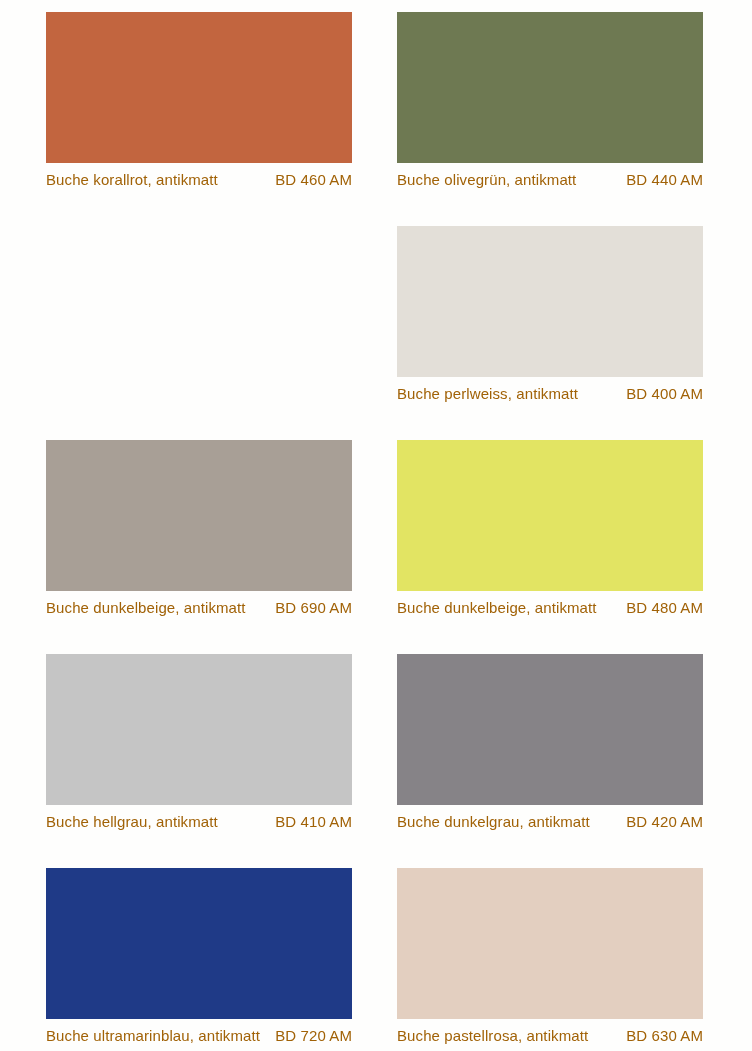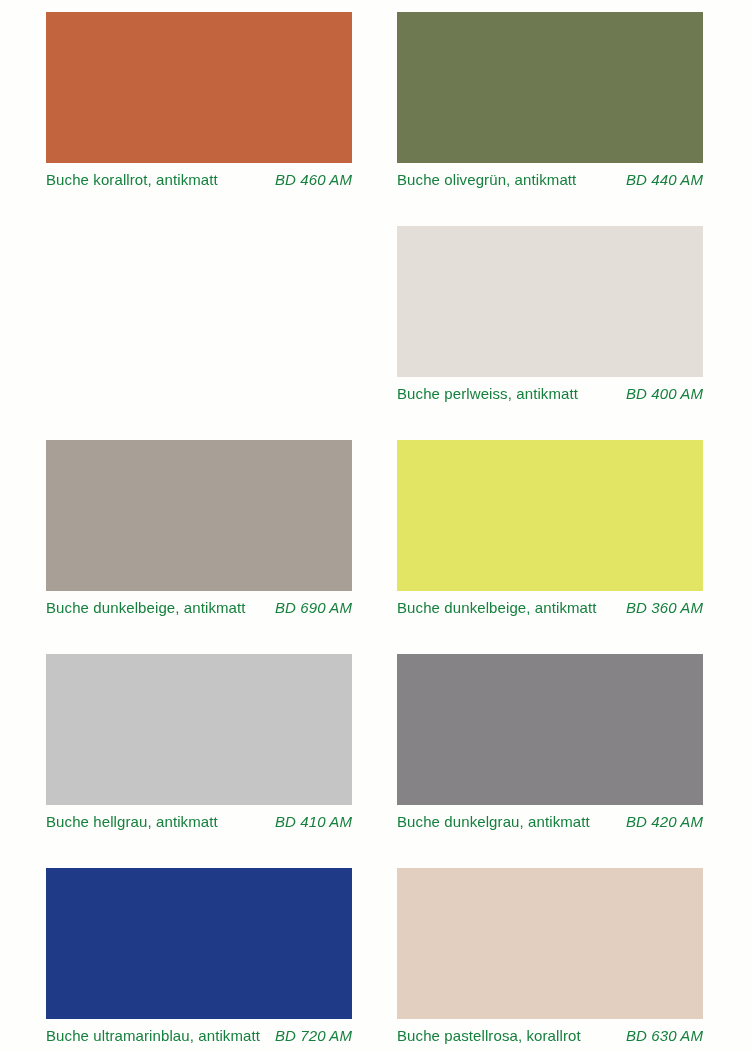--- a/index.html
+++ b/index.html
@@ -25,25 +25,25 @@
     height: 151px;
     background: #cccccc; 
   }
   .swatch-caption {
     display: flex;
     justify-content: space-between;
     align-items: baseline;
     margin-top: 8px;
     font-size: 15px;
     line-height: 17px;
-    color: #15803d;
+    color: #a16207;
     letter-spacing: 0.1px;
   }
   .swatch-name { white-space: nowrap; }
-  .swatch-code { white-space: nowrap; font-style: italic; }
+  .swatch-code { white-space: nowrap; }
   .empty-cell { width: 306px; height: 151px; }
 </style>
 </head>
 <body>
 
 <div class="swatch-grid">
 
   <div class="swatch-cell">
     <div class="swatch-tile" style="background: rgb(194, 101, 63);"></div>
     <div class="swatch-caption">
@@ -75,21 +75,21 @@
     <div class="swatch-caption">
       <span class="swatch-name">Buche dunkelbeige, antikmatt</span>
       <span class="swatch-code">BD 690 AM</span>
     </div>
   </div>
 
   <div class="swatch-cell">
     <div class="swatch-tile" style="background: rgb(226, 228, 99);"></div>
     <div class="swatch-caption">
       <span class="swatch-name">Buche dunkelbeige, antikmatt</span>
-      <span class="swatch-code">BD 360 AM</span>
+      <span class="swatch-code">BD 480 AM</span>
     </div>
   </div>
 
   <div class="swatch-cell">
     <div class="swatch-tile" style="background: rgb(197, 197, 197);"></div>
     <div class="swatch-caption">
       <span class="swatch-name">Buche hellgrau, antikmatt</span>
       <span class="swatch-code">BD 410 AM</span>
     </div>
   </div>
@@ -106,18 +106,18 @@
     <div class="swatch-tile" style="background: rgb(31, 58, 135);"></div>
     <div class="swatch-caption">
       <span class="swatch-name">Buche ultramarinblau, antikmatt</span>
       <span class="swatch-code">BD 720 AM</span>
     </div>
   </div>
 
   <div class="swatch-cell">
     <div class="swatch-tile" style="background: rgb(227, 207, 192);"></div>
     <div class="swatch-caption">
-      <span class="swatch-name">Buche pastellrosa, korallrot</span>
+      <span class="swatch-name">Buche pastellrosa, antikmatt</span>
       <span class="swatch-code">BD 630 AM</span>
     </div>
   </div>
 
 </div>
 
 </body></html>

